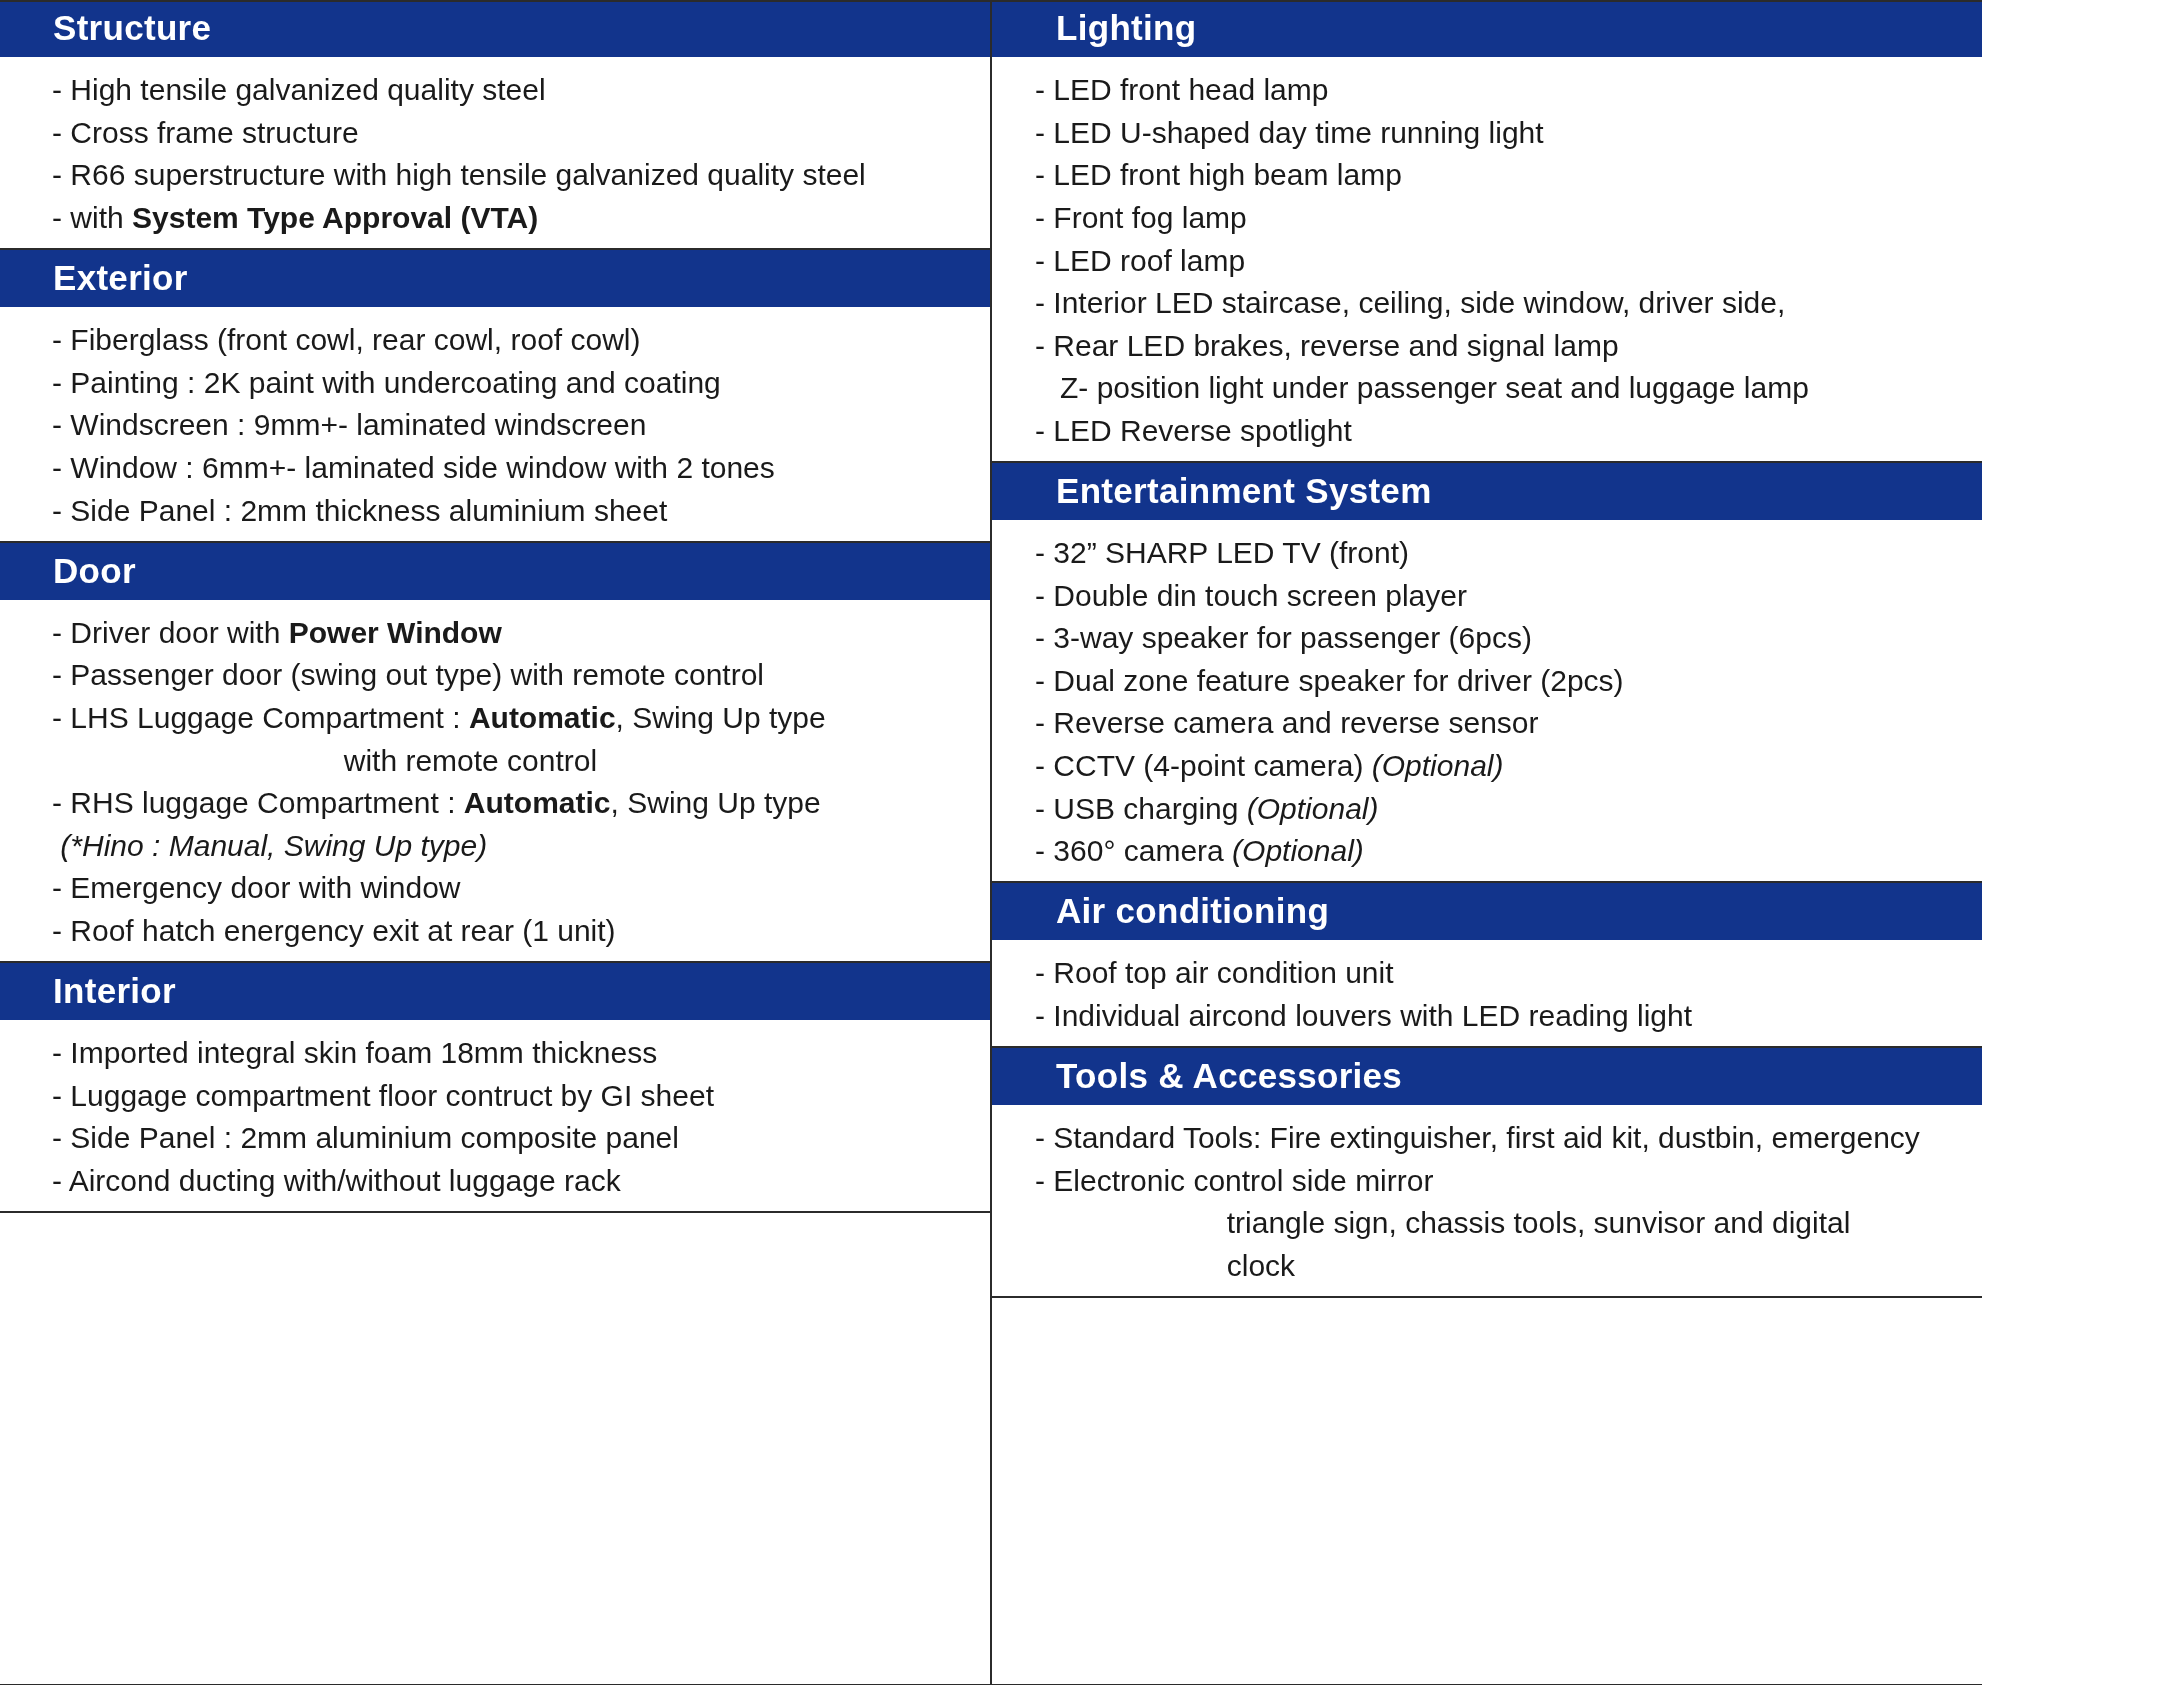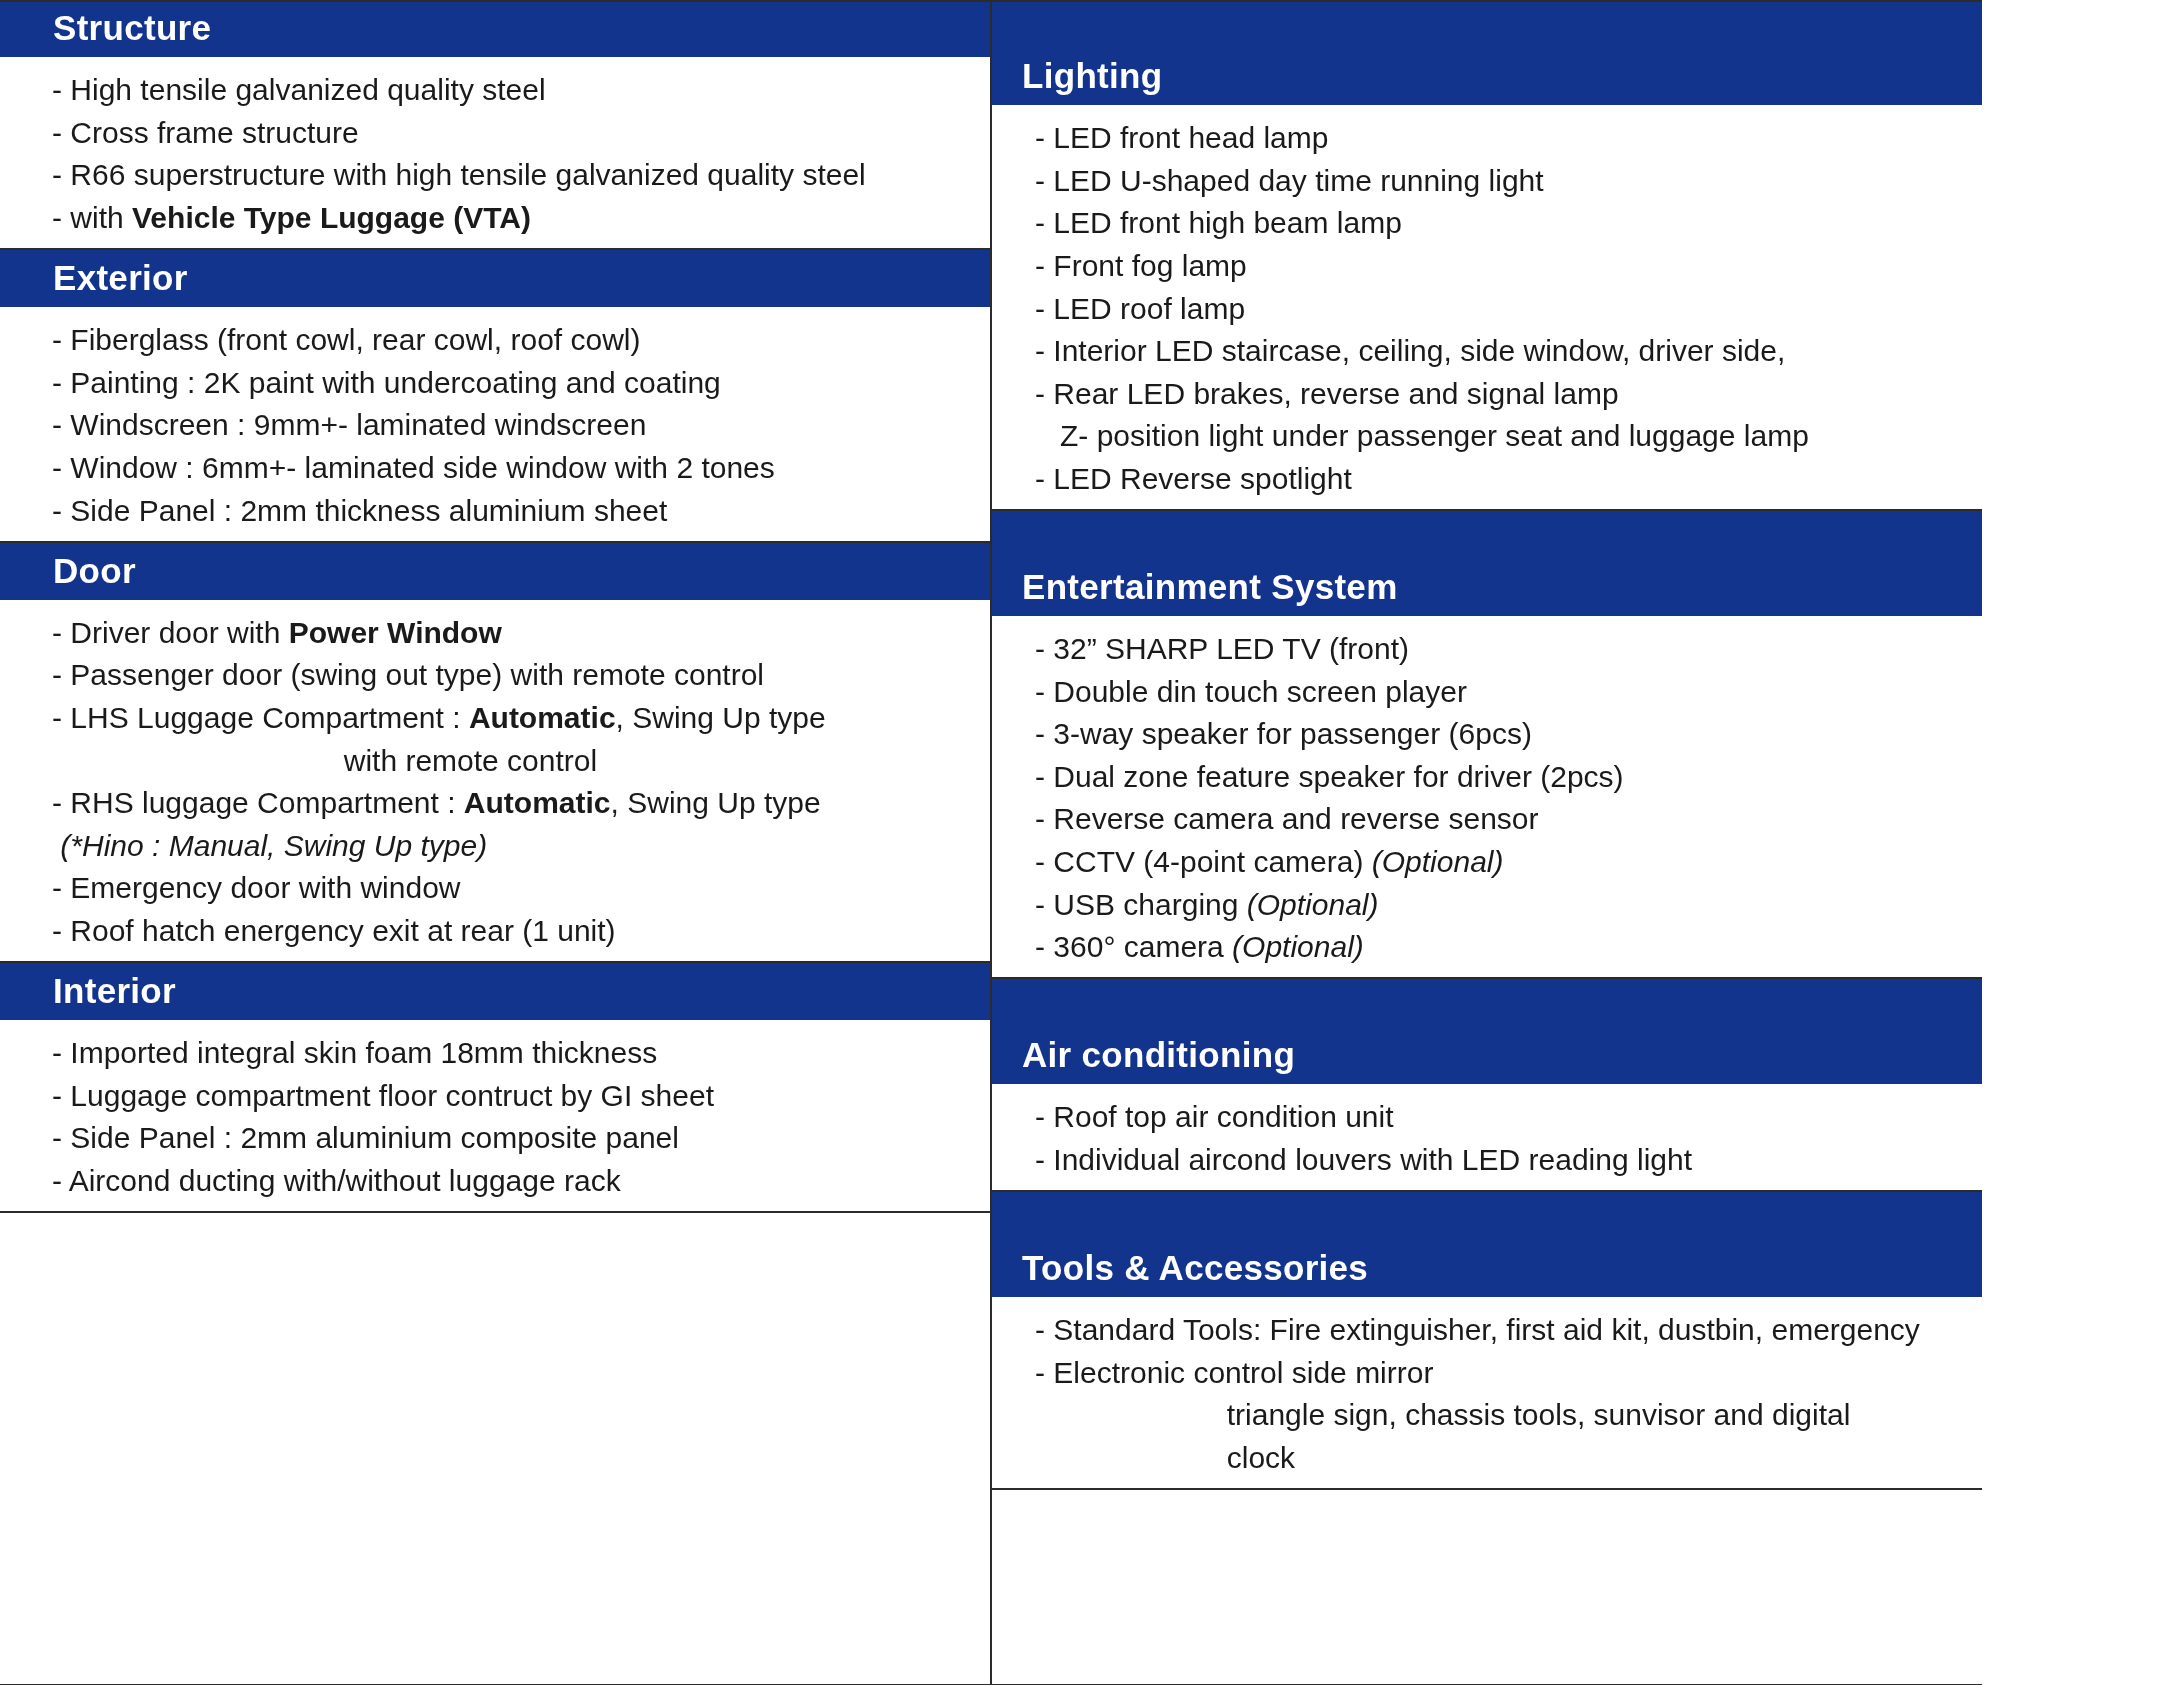--- a/index.html
+++ b/index.html
@@ -39,21 +39,21 @@
     background: #12348c;
     color: #ffffff;
     font-size: 35px;
     font-weight: bold;
     letter-spacing: 0.3px;
     line-height: 1;
     padding: 10.2px 0 12px 0;
   }
   .section-header span { display: inline-block; }
   .hdr-indent-l { padding-left: 53px; }
-  .hdr-indent-r { padding-left: 30px; margin-top: 48px; }
+  .hdr-indent-r { padding-left: 64px; }
 
   .section-body {
     padding: 12px 0 8.5px 0;
   }
   .rule {
     border-bottom: 2.6px solid #2b2b2b;
     width: 100%;
   }
   .item {
     font-size: 30px;
@@ -91,21 +91,21 @@
 
   <div class="col col-left">
     <div class="top-rule"></div>
     <div id="left-sections">
         <div class="section">
           <div class="section-header"><span class="hdr-indent-l">Structure</span></div>
           <div class="section-body left-list">
             <div class="item"><span>- High tensile galvanized quality steel</span></div>
             <div class="item"><span>- Cross frame structure</span></div>
             <div class="item"><span>- R66 superstructure with high tensile galvanized quality steel</span></div>
-            <div class="item"><span>- with </span><span class="b">Vehicle Type Luggage (VTA)</span></div>
+            <div class="item"><span>- with </span><span class="b">System Type Approval (VTA)</span></div>
           </div>
           <div class="rule"></div>
         </div>
         <div class="section">
           <div class="section-header"><span class="hdr-indent-l">Exterior</span></div>
           <div class="section-body left-list">
             <div class="item"><span>- Fiberglass (front cowl, rear cowl, roof cowl)</span></div>
             <div class="item"><span>- Painting : 2K paint with undercoating and coating</span></div>
             <div class="item"><span>- Windscreen : 9mm+- laminated windscreen</span></div>
             <div class="item"><span>- Window : 6mm+- laminated side window with 2 tones</span></div>

